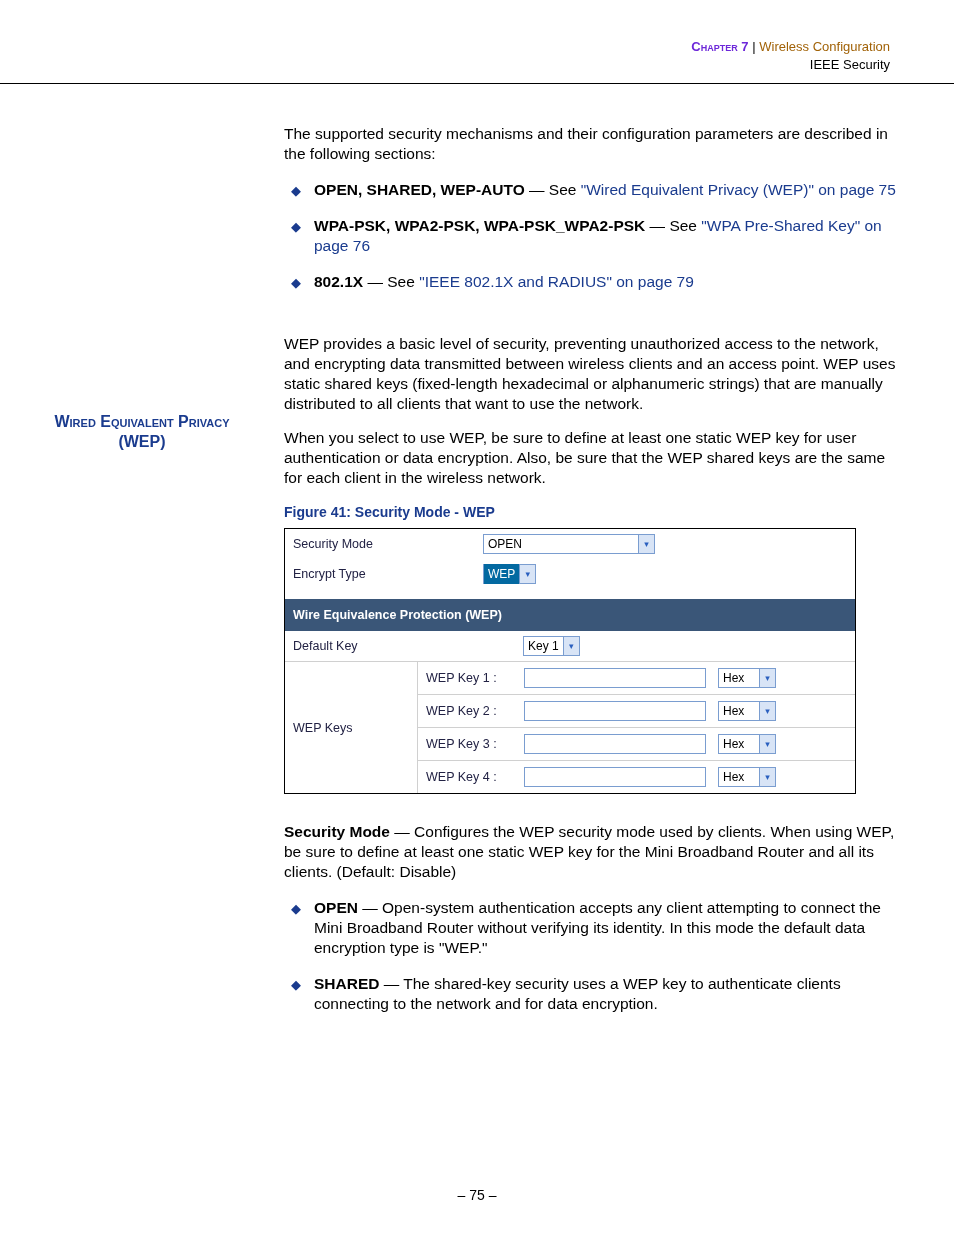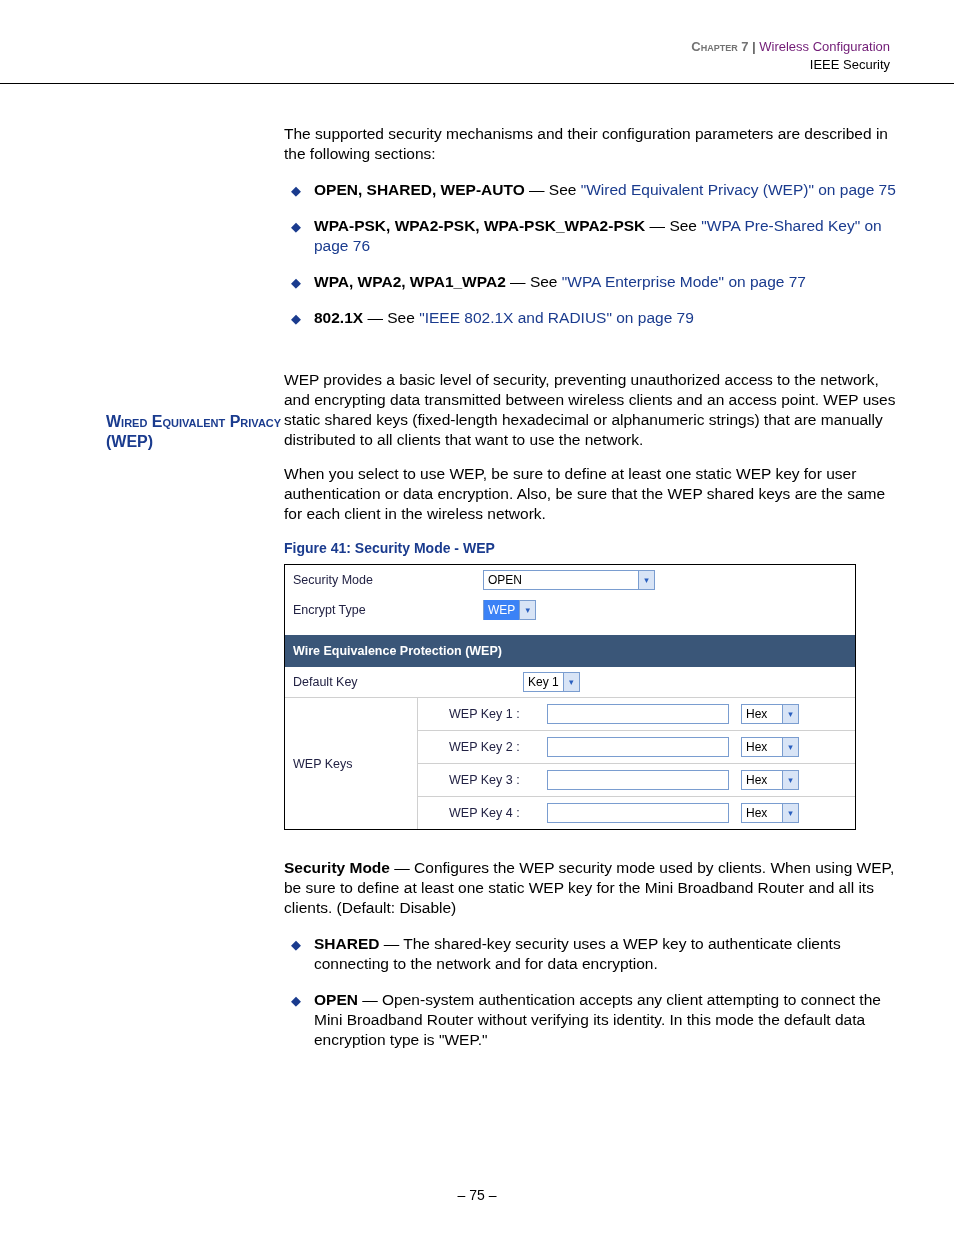--- a/index.html
+++ b/index.html
@@ -25,26 +25,26 @@
   }
   .running-header {
     position: absolute;
     top: 38px;
     right: 64px;
     text-align: right;
     font-size: 13px;
     line-height: 18px;
   }
   .running-header .chapter-label {
-    color: #737373;
+    color: #6d28d9;
     font-weight: bold;
     font-variant: small-caps;
   }
   .running-header .chapter-title {
-    color: #701a75;
+    color: #a16207;
     margin-top: 12px;
   }
   .running-header .section-title {
     color: #000;
   }
   .body-col {
     position: absolute;
     left: 284px;
     top: 124px;
     width: 615px;
@@ -74,23 +74,23 @@
     font-size: 13px;
   }
   .link {
     color: #1a3b8e;
   }
   .bold {
     font-weight: bold;
   }
   .side-heading {
     position: absolute;
-    right: 648px;
+    right: 712px;
     width: 200px;
-    text-align: left;
+    text-align: center;
     font-variant: small-caps;
     color: #1a3b8e;
     font-weight: bold;
     font-size: 16px;
     line-height: 20px;
   }
   .figure-caption {
     color: #1a3b8e;
     font-weight: bold;
     font-size: 14px;
@@ -139,21 +139,21 @@
     height: 18px;
     background: #d8e4f6;
     border-left: 1px solid #7a9dd0;
     display: flex;
     align-items: center;
     justify-content: center;
     color: #2a5fbf;
     font-size: 9px;
   }
   .select-box.highlighted .sel-text {
-    background: #3b82f6;
+    background: #0369a1;
     color: #fff;
   }
   .wep-keys-row {
     display: flex;
     border-top: 1px solid #d0d0d0;
   }
   .wep-keys-label {
     width: 124px;
     display: flex;
     align-items: center;
@@ -167,21 +167,20 @@
     display: flex;
     align-items: center;
     padding: 6px 8px;
     border-top: 1px solid #d0d0d0;
   }
   .wep-key-line:first-child {
     border-top: none;
   }
   .wep-key-line .klbl {
     width: 98px;
-    margin-left: 23px;
   }
   .textin {
     border: 1px solid #7a9dd0;
     height: 18px;
     background: #fff;
     display: inline-block;
   }
   .page-number {
     position: absolute;
     bottom: 32px;
@@ -208,21 +207,20 @@
 
   <div class="side-heading" style="top:412px;">Wired Equivalent Privacy (WEP)</div>
 
   <div class="body-col">
 
     <p>The supported security mechanisms and their configuration parameters are described in the following sections:</p>
 
     <ul class="diamond" id="mechlist">
         <li><span class="bold">OPEN, SHARED, WEP-AUTO</span><span> — See </span><span class="link">"Wired Equivalent Privacy (WEP)" on page 75</span></li>
         <li><span class="bold">WPA-PSK, WPA2-PSK, WPA-PSK_WPA2-PSK</span><span> — See </span><span class="link">"WPA Pre-Shared Key" on page 76</span></li>
-        <li><span class="bold">WPA, WPA2, WPA1_WPA2</span><span> — See </span><span class="link">"WPA Enterprise Mode" on page 77</span></li>
         <li><span class="bold">802.1X</span><span> — See </span><span class="link">"IEEE 802.1X and RADIUS" on page 79</span></li>
       </ul>
 
     <div style="height:26px"></div>
 
     <p>WEP provides a basic level of security, preventing unauthorized access to the network, and encrypting data transmitted between wireless clients and an access point. WEP uses static shared keys (fixed-length hexadecimal or alphanumeric strings) that are manually distributed to all clients that want to use the network.</p>
     <p>When you select to use WEP, be sure to define at least one static WEP key for user authentication or data encryption. Also, be sure that the WEP shared keys are the same for each client in the wireless network.</p>
 
     <div class="figure-caption">Figure 41:  Security Mode - WEP</div>
 
@@ -292,20 +290,20 @@
           </div>
       </div>
     </div>
 
 
     <p>
       <span class="bold">Security Mode</span><span> — Configures the WEP security mode used by clients. When using WEP, be sure to define at least one static WEP key for the Mini Broadband Router and all its clients. (Default: Disable)</span>
     </p>
 
     <ul class="diamond" id="modelist">
+        <li><span class="bold">OPEN</span><span> — Open-system authentication accepts any client attempting to connect the Mini Broadband Router without verifying its identity. In this mode the default data encryption type is "WEP."</span></li>
         <li><span class="bold">SHARED</span><span> — The shared-key security uses a WEP key to authenticate clients connecting to the network and for data encryption.</span></li>
-        <li><span class="bold">OPEN</span><span> — Open-system authentication accepts any client attempting to connect the Mini Broadband Router without verifying its identity. In this mode the default data encryption type is "WEP."</span></li>
       </ul>
 
   </div>
 
   <div class="page-number">–  75  –</div>
 </div>
 
 </body></html>

